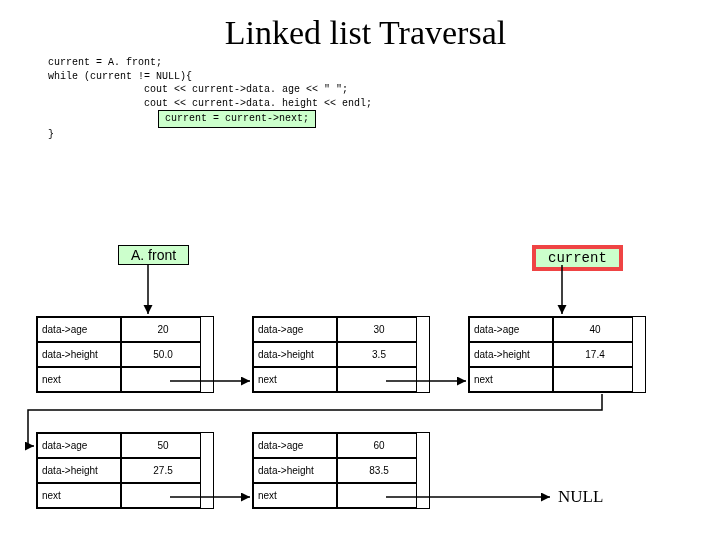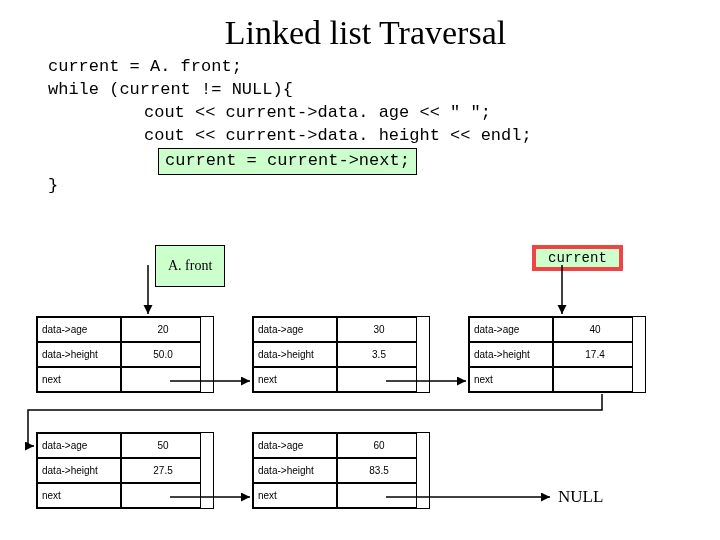--- a/index.html
+++ b/index.html
@@ -14,43 +14,42 @@
   }
   .title {
     font-size: 34px;
     text-align: center;
     margin-top: 14px;
     margin-bottom: 4px;
     padding-left: 11px;
   }
   .code {
     font-family: "Courier New", monospace;
-    font-size: 17px;
+    font-size: 10px;
     margin-left: 48px;
     line-height: 1.35;
   }
   .code .hl {
     background: #ccffcc;
     border: 1px solid #000;
     padding: 1px 6px;
     display: inline-block;
     text-align: right;
   }
   .ind2 { margin-left: 96px; }
   .ind3 { margin-left: 110px; }
   .front-label {
     position: absolute;
-    font-family: Liberation Serif, serif;
+    font-family: Liberation Sans, sans-serif;
     font-size: 14px;
     left: 118px;
     top: 245px;
     background: #ccffcc;
     border: 1px solid #000;
-    padding: 12px 12px;
-    margin-left: 37px;
+    padding: 1px 12px;
   }
   .current-label {
     position: absolute;
     font-family: "Courier New", monospace;
     font-size: 14px;
     left: 532px;
     top: 245px;
     background: #ccffcc;
     border: 4px solid #ef4444;
     padding: 1px 12px;

